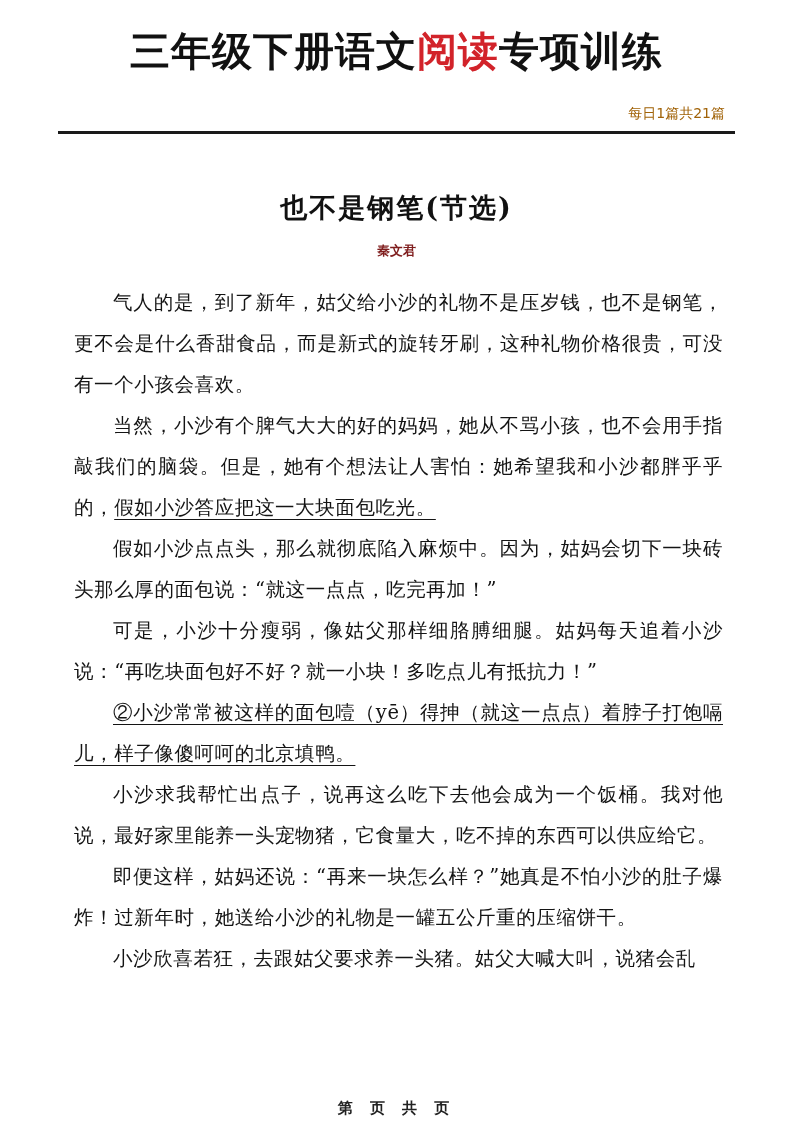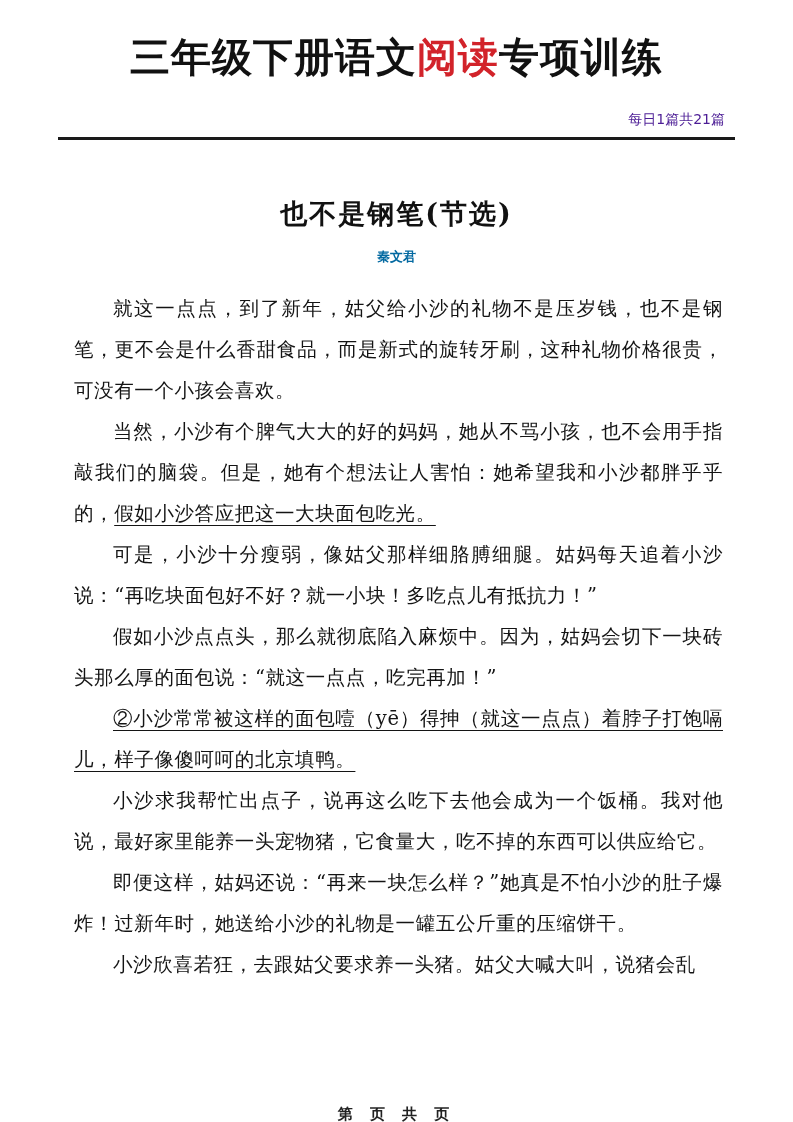--- a/index.html
+++ b/index.html
@@ -24,31 +24,31 @@
   }
 
   
   .header-title {
     text-align: center;
     font-family: "DejaVu Sans", sans-serif;
     font-weight: bold;
     font-size: 40px;
     letter-spacing: 1px;
     color: #111111;
-    margin-top: 30px;
+    margin-top: 24px;
     white-space: nowrap;
   }
   .header-title .hl {
     color: #d2232a;
   }
   .header-sub {
     text-align: right;
     font-family: "DejaVu Sans", sans-serif;
     font-size: 14px;
-    color: #4c1d95;
+    color: #a16207;
     margin-top: 26px;
     padding-right: 10px;
   }
   .rule {
     border: 0;
     border-top: 3px solid #1a1a1a;
     margin: 8px 0 0 0;
   }
 
   
@@ -61,21 +61,21 @@
     font-weight: bold;
     font-size: 27px;
     letter-spacing: 2px;
     color: #111111;
   }
   .article-author {
     text-align: center;
     font-family: "DejaVu Sans", sans-serif;
     font-weight: bold;
     font-size: 13px;
-    color: #0369a1;
+    color: #7f1d1d;
     margin-top: 16px;
   }
 
   .body-text {
     margin-top: 22px;
     padding: 0 12px 0 16px;
   }
   .para {
     font-family: "DejaVu Serif", serif;
     font-size: 19.5px;
@@ -114,24 +114,24 @@
     <div class="header-title"><span>三年级下册语文</span><span class="hl">阅读</span><span>专项训练</span></div>
     <div class="header-sub">每日1篇共21篇</div>
     <hr class="rule">
   </div>
 
   <div class="article">
     <div class="article-title">也不是钢笔(节选)</div>
     <div class="article-author">秦文君</div>
 
     <div class="body-text">
-      <p class="para">就这一点点，到了新年，姑父给小沙的礼物不是压岁钱，也不是钢笔，更不会是什么香甜食品，而是新式的旋转牙刷，这种礼物价格很贵，可没有一个小孩会喜欢。</p>
+      <p class="para">气人的是，到了新年，姑父给小沙的礼物不是压岁钱，也不是钢笔，更不会是什么香甜食品，而是新式的旋转牙刷，这种礼物价格很贵，可没有一个小孩会喜欢。</p>
       <p class="para"><span>当然，小沙有个脾气大大的好的妈妈，她从不骂小孩，也不会用手指敲我们的脑袋。但是，她有个想法让人害怕：她希望我和小沙都胖乎乎的，</span><span class="u">假如小沙答应把这一大块面包吃光。</span></p>
+      <p class="para">假如小沙点点头，那么就彻底陷入麻烦中。因为，姑妈会切下一块砖头那么厚的面包说：“就这一点点，吃完再加！”</p>
       <p class="para">可是，小沙十分瘦弱，像姑父那样细胳膊细腿。姑妈每天追着小沙说：“再吃块面包好不好？就一小块！多吃点儿有抵抗力！”</p>
-      <p class="para">假如小沙点点头，那么就彻底陷入麻烦中。因为，姑妈会切下一块砖头那么厚的面包说：“就这一点点，吃完再加！”</p>
       <p class="para"><span class="u">②小沙常常被这样的面包噎（yē）得抻（就这一点点）着脖子打饱嗝儿，样子像傻呵呵的北京填鸭。</span></p>
       <p class="para">小沙求我帮忙出点子，说再这么吃下去他会成为一个饭桶。我对他说，最好家里能养一头宠物猪，它食量大，吃不掉的东西可以供应给它。</p>
       <p class="para">即便这样，姑妈还说：“再来一块怎么样？”她真是不怕小沙的肚子爆炸！过新年时，她送给小沙的礼物是一罐五公斤重的压缩饼干。</p>
       <p class="para">小沙欣喜若狂，去跟姑父要求养一头猪。姑父大喊大叫，说猪会乱</p>
     </div>
   </div>
 
   <div class="footer">第 页 共 页</div>
 
 </div>

